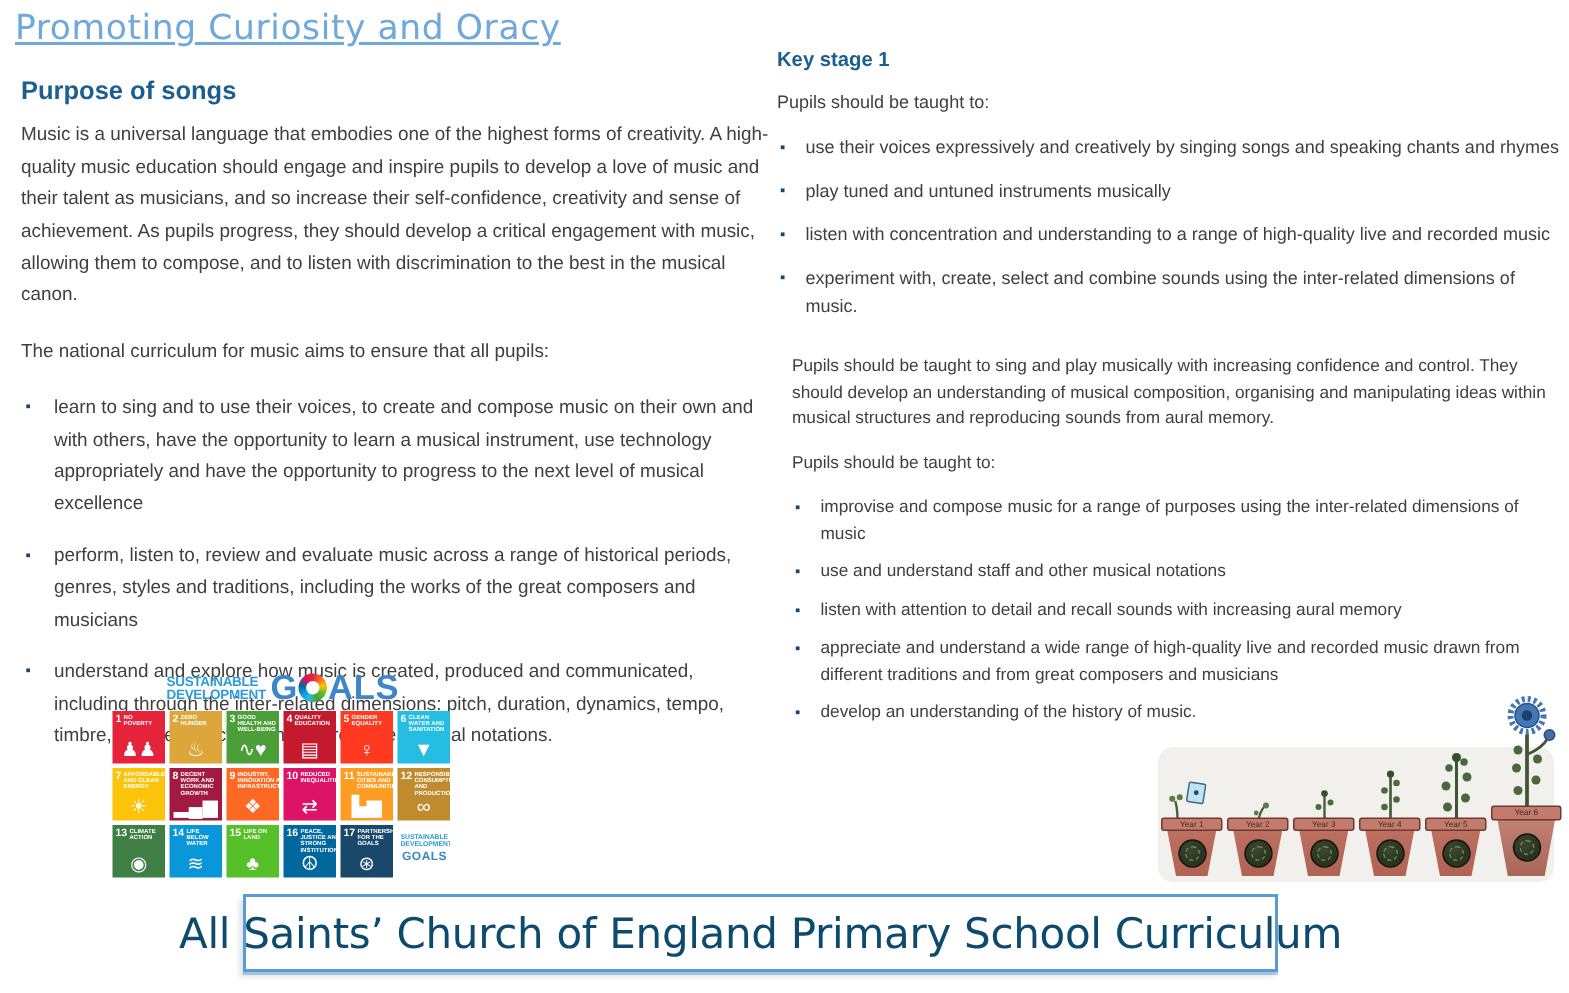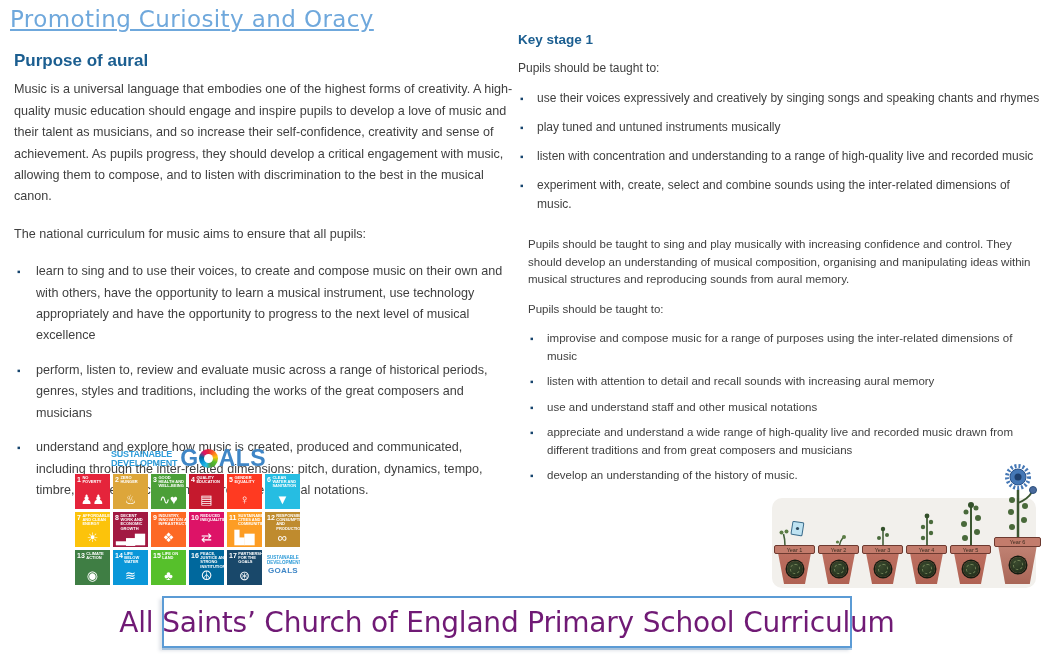--- a/index.html
+++ b/index.html
@@ -67,31 +67,31 @@
   .pot.big .pot-body{width:41px;height:38px;background:linear-gradient(#c08273,#a96657);}
   .emblem{position:absolute;left:50%;top:50%;transform:translate(-50%,-50%);width:16px;height:16px;
           border-radius:50%;background:radial-gradient(circle at 40% 35%,#3a4a2e,#1d2817);
           box-shadow:0 0 0 1.5px #141b10;}
   .emblem::after{content:"";position:absolute;inset:3px;border:1px dashed #76865a;border-radius:50%;}
 
   
   .footer-banner{position:absolute;left:162px;top:596px;width:690px;height:52px;background:#fff;
     border:2px solid #5b9bd5;box-sizing:border-box;display:flex;align-items:center;justify-content:center;
     box-shadow:-3px 3px 3px rgba(90,110,140,.18), 0 2px 0 rgba(91,155,213,.45);}
-  .footer-text{font-family:"DejaVu Sans",sans-serif;font-size:28px;color:#701a75;letter-spacing:-.2px;white-space:nowrap;}
+  .footer-text{font-family:"DejaVu Sans",sans-serif;font-size:28px;color:#0c4a6e;letter-spacing:-.2px;white-space:nowrap;}
 </style>
 </head>
 <body>
 
 <div class="page">
 
   <a class="page-title">Promoting Curiosity and Oracy</a>
 
   <div class="col-left">
-    <h2 class="sec">Purpose of aural</h2>
+    <h2 class="sec">Purpose of songs</h2>
     <p>Music is a universal language that embodies one of the highest forms of creativity. A high-quality music education should engage and inspire pupils to develop a love of music and their talent as musicians, and so increase their self-confidence, creativity and sense of achievement. As pupils progress, they should develop a critical engagement with music, allowing them to compose, and to listen with discrimination to the best in the musical canon.</p>
     <p>The national curriculum for music aims to ensure that all pupils:</p>
     <ul class="blist">
       <li>learn to sing and to use their voices, to create and compose music on their own and with others, have the opportunity to learn a musical instrument, use technology appropriately and have the opportunity to progress to the next level of musical excellence</li>
       <li>perform, listen to, review and evaluate music across a range of historical periods, genres, styles and traditions, including the works of the great composers and musicians</li>
       <li>understand and explore how music is created, produced and communicated, including through the inter-related dimensions: pitch, duration, dynamics, tempo, timbre, texture, structure and appropriate musical notations.</li>
     </ul>
   </div>
 
   <div class="col-right">
@@ -102,22 +102,22 @@
       <li>play tuned and untuned instruments musically</li>
       <li>listen with concentration and understanding to a range of high-quality live and recorded music</li>
       <li>experiment with, create, select and combine sounds using the inter-related dimensions of music.</li>
     </ul>
 
     <div class="ks2-block">
       <p>Pupils should be taught to sing and play musically with increasing confidence and control. They should develop an understanding of musical composition, organising and manipulating ideas within musical structures and reproducing sounds from aural memory.</p>
       <p>Pupils should be taught to:</p>
       <ul class="blist">
         <li>improvise and compose music for a range of purposes using the inter-related dimensions of music</li>
+        <li>use and understand staff and other musical notations</li>
         <li>listen with attention to detail and recall sounds with increasing aural memory</li>
-        <li>use and understand staff and other musical notations</li>
         <li>appreciate and understand a wide range of high-quality live and recorded music drawn from different traditions and from great composers and musicians</li>
         <li>develop an understanding of the history of music.</li>
       </ul>
     </div>
   </div>
 
   <div class="sdg">
     <div class="sdg-header">
       <div class="sdg-words">
         <div>SUSTAINABLE</div>

